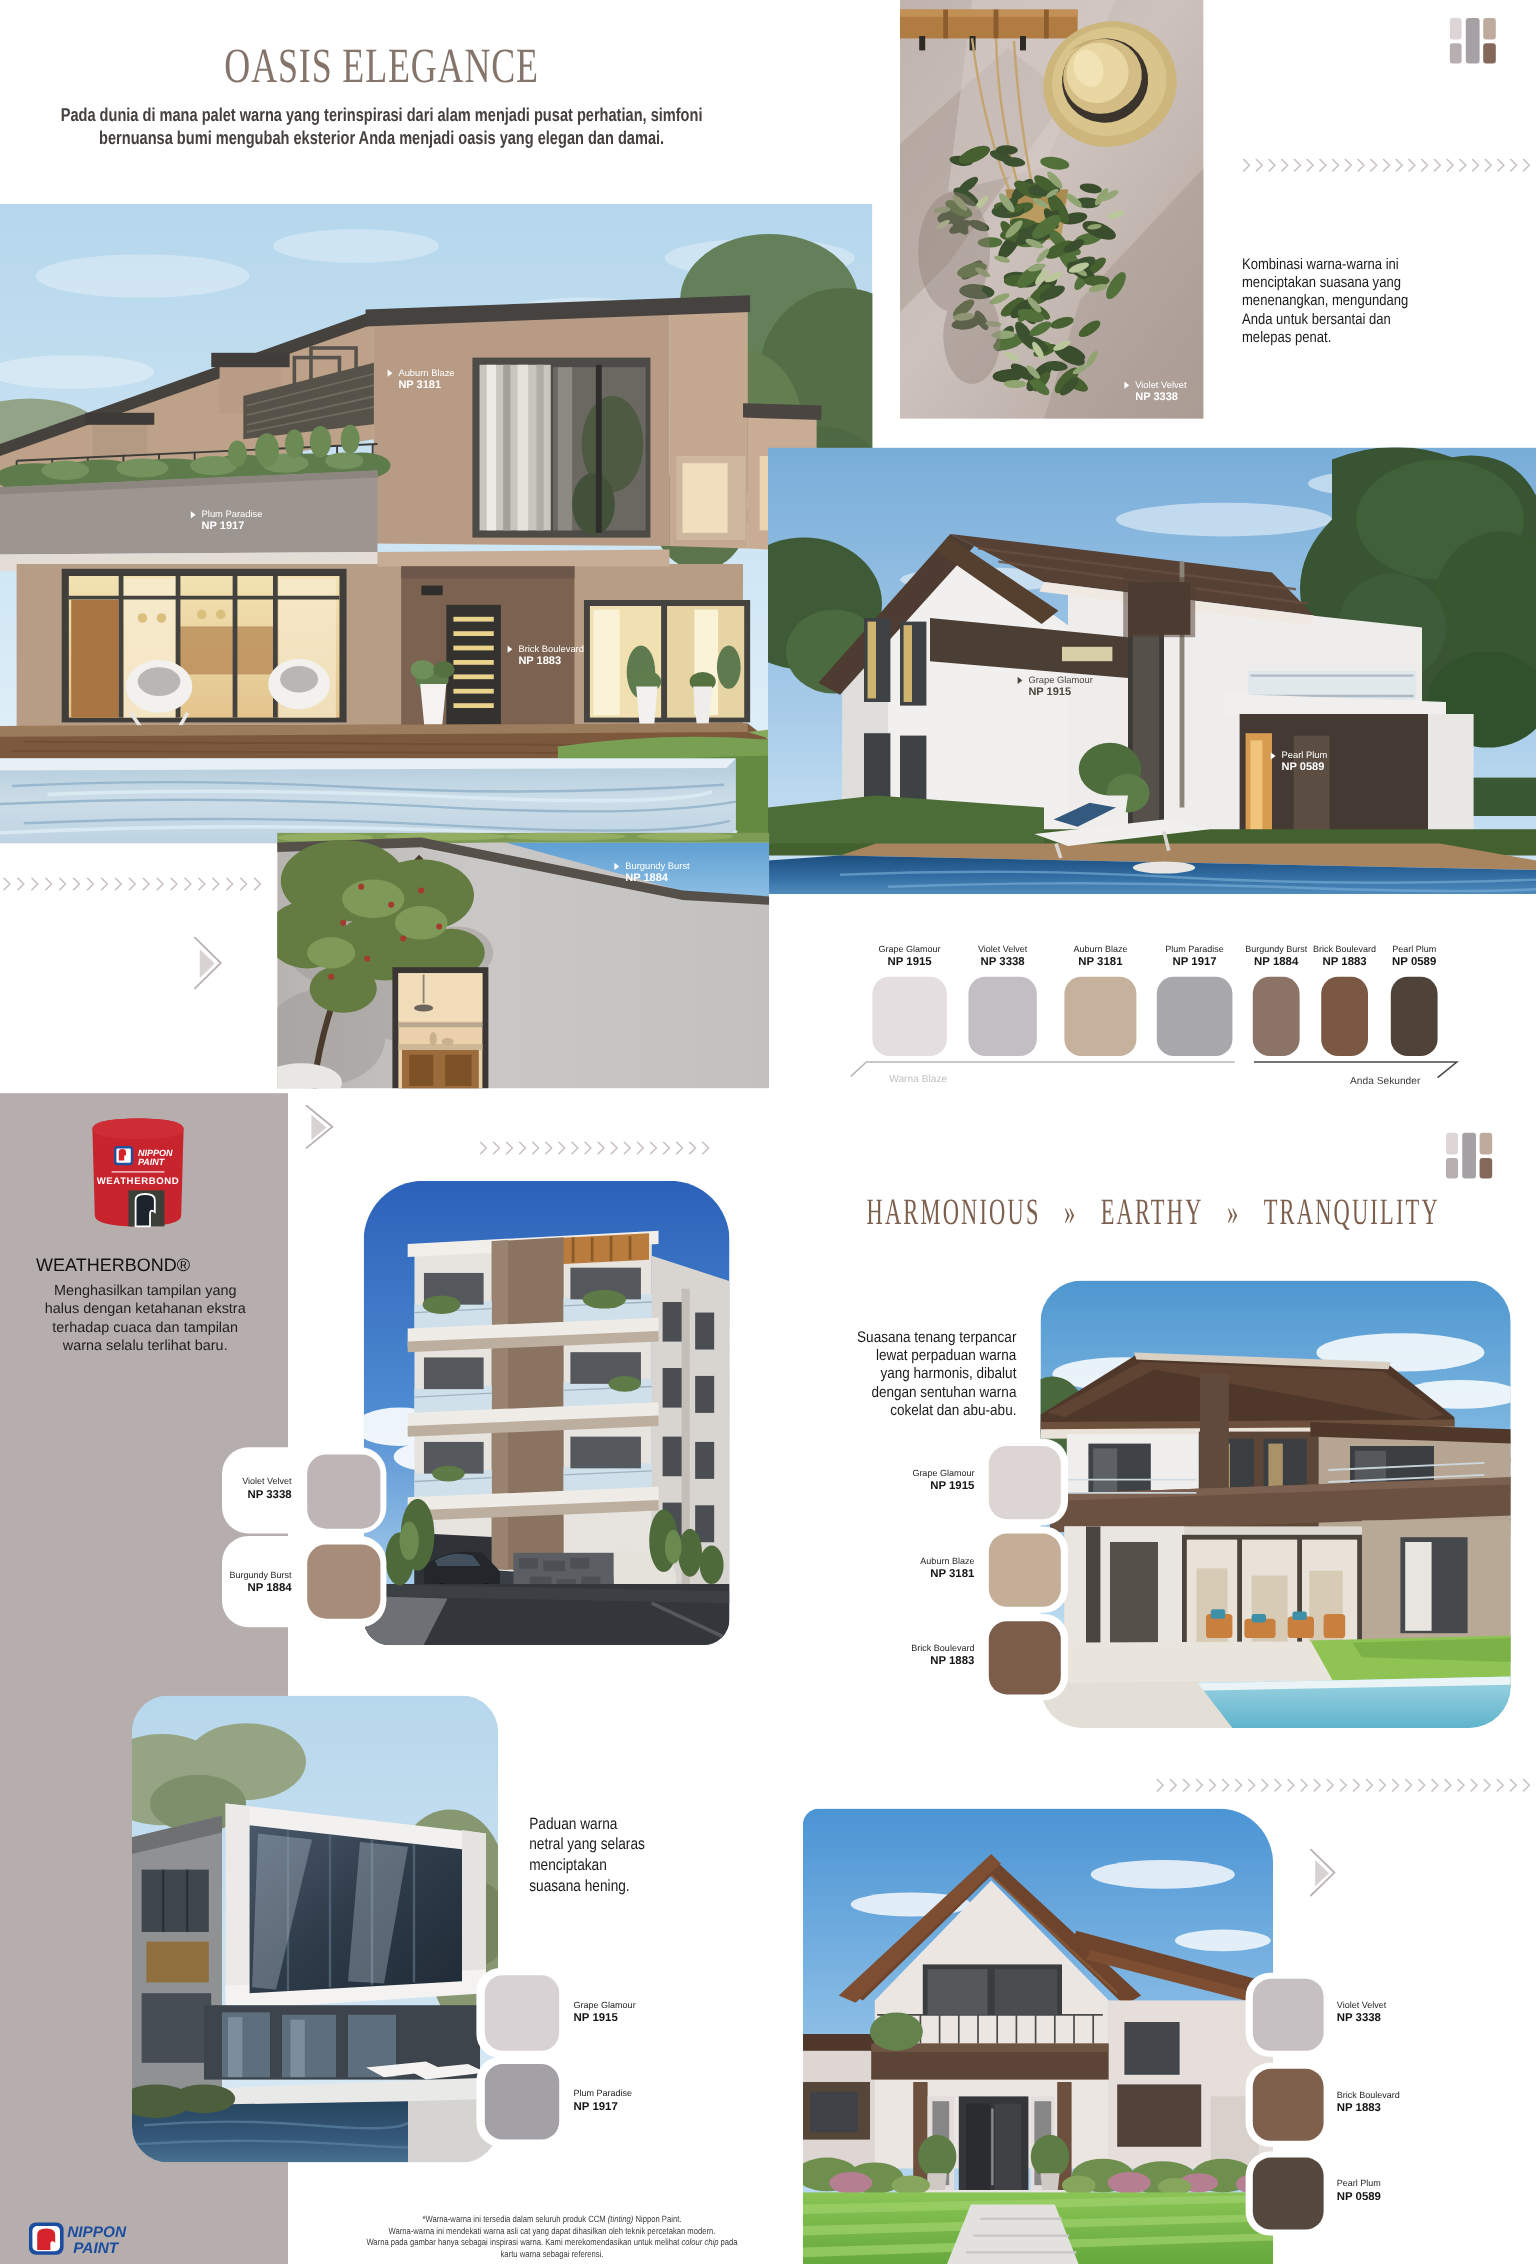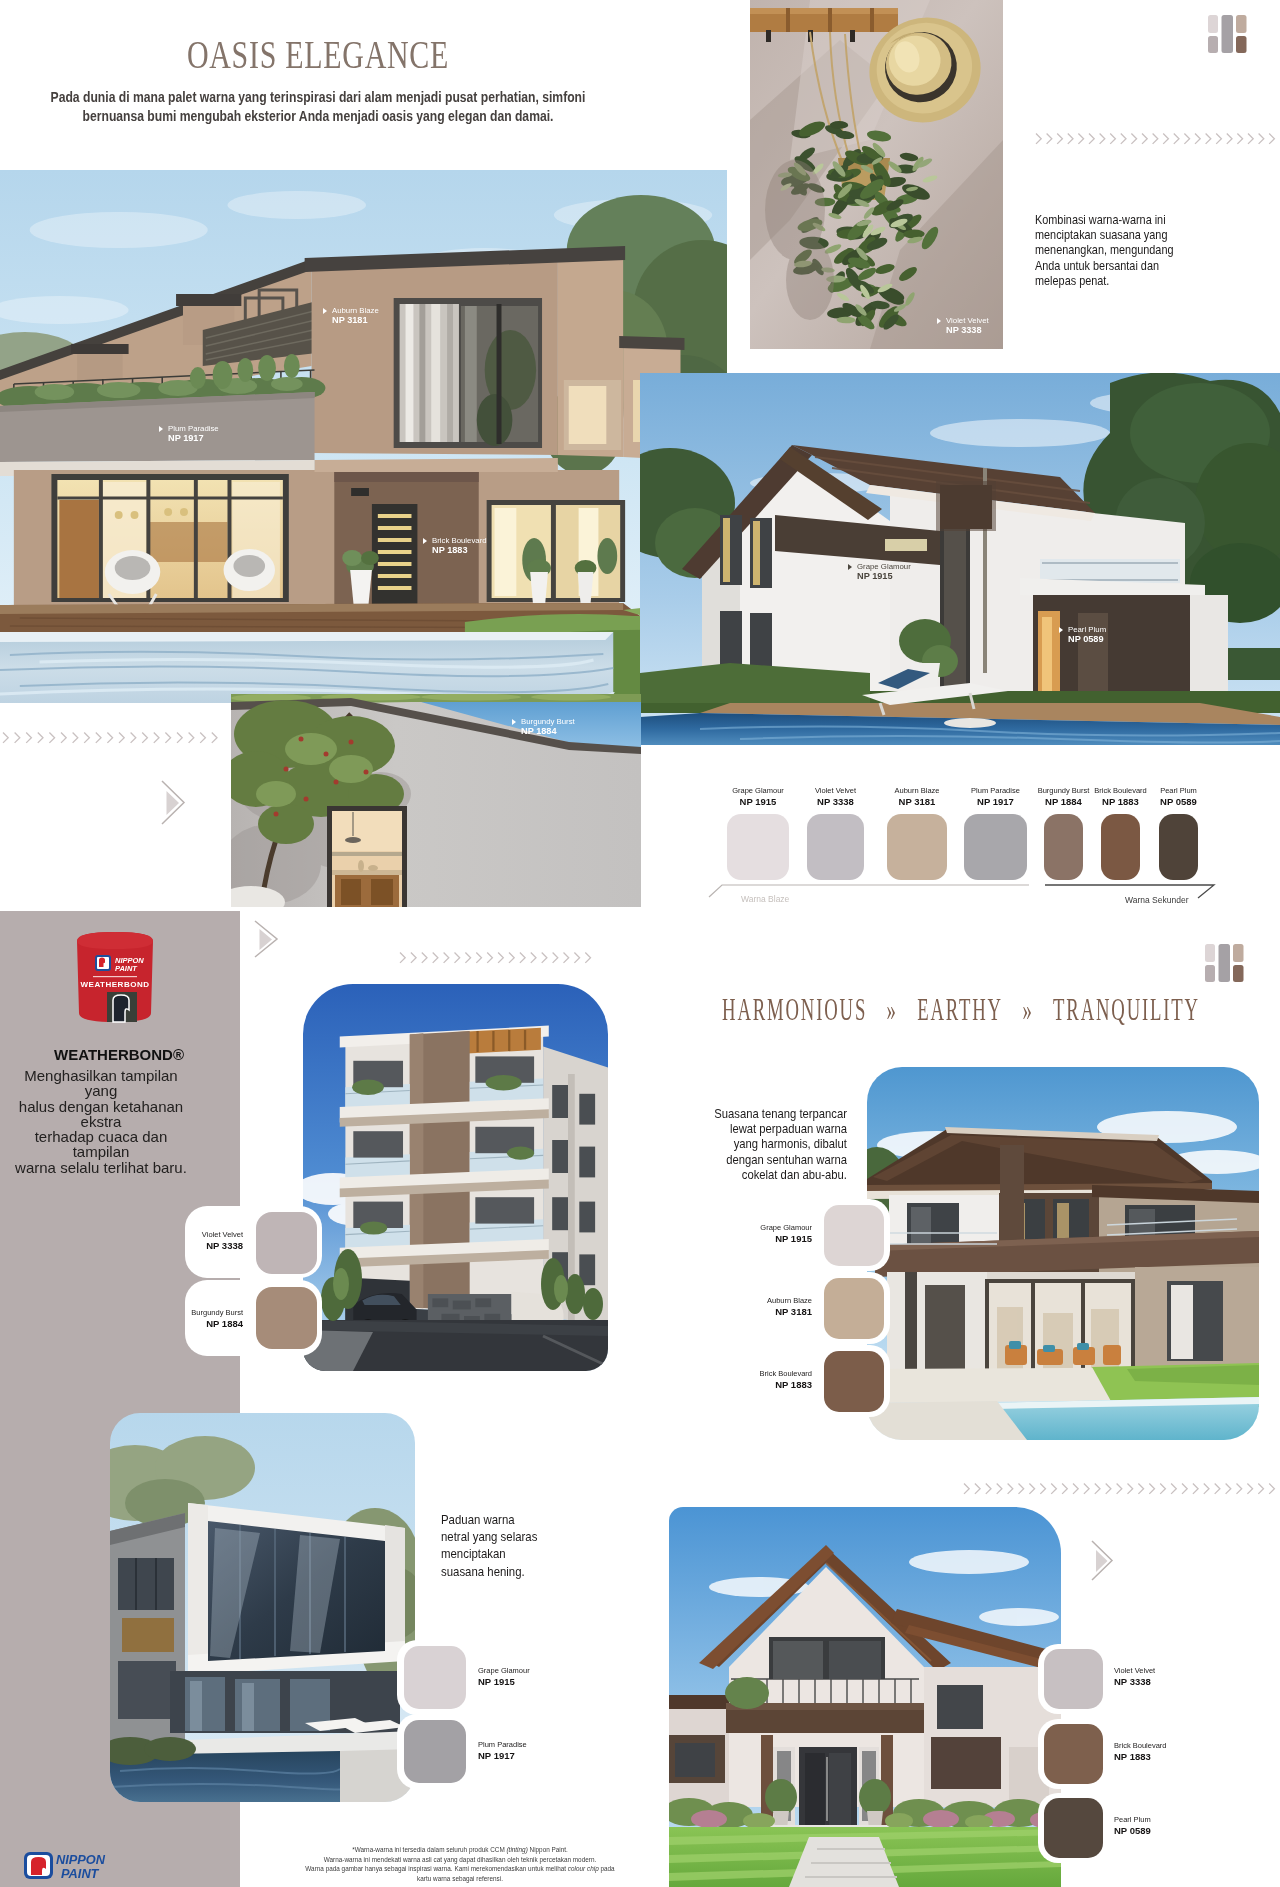--- a/index.html
+++ b/index.html
@@ -730,21 +730,21 @@
       <path d="M321 1 L14 1 L1 13" stroke="#b9b4b2" stroke-width="1.2" fill="none"></path>
     </svg>
 </div>
 <div class="abs" style="left:741px;top:894px;font-size:8.5px;color:#c6c0bd;">Warna Blaze</div>
 
 <div class="abs" style="left:1044px;top:884px;">
 <svg width="172" height="22" viewBox="0 0 172 22">
       <path d="M1 1 L170 1 L154 14" stroke="#4a4a4a" stroke-width="1.3" fill="none"></path>
     </svg>
 </div>
-<div class="abs" style="left:1125px;top:895px;font-size:8.5px;color:#3a3a3a;">Warna Sekunder</div>
+<div class="abs" style="left:1125px;top:895px;font-size:8.5px;color:#3a3a3a;">Anda Sekunder</div>
 
 <div class="abs" style="left:0;top:911px;width:240px;height:976px;background:#b6adad;"></div>
 
 <div class="abs" style="left:71px;top:929px;width:88px;height:96px;">
 <svg width="88" height="96" viewBox="0 0 88 96">
   <ellipse cx="44" cy="12" rx="36" ry="9" fill="#d03038"></ellipse>
   <path d="M6 12 Q6 3 44 3 Q82 3 82 12 L80 84 Q80 93 44 93 Q8 93 8 84 Z" fill="#c7242d"></path>
   <path d="M6 12 Q6 3 44 3 Q82 3 82 12 Q82 20 44 20 Q6 20 6 12 Z" fill="#cf2d35"></path>
   <rect x="25" y="27" width="14" height="14" rx="2" fill="#fff" stroke="#1d4f9c" stroke-width="2"></rect>
   <path d="M28 38 v-7 q0-2.5 3-2.5 q3 0 3 2.5 l0 3 q-1.5-1-1.5 1 l0 3 z" fill="#d6232b"></path>
@@ -752,23 +752,23 @@
   <text x="44" y="42" font-size="7.5" font-weight="bold" font-style="italic" fill="#fff" font-family="Liberation Sans">PAINT</text>
   <rect x="22" y="47" width="44" height="1.2" fill="#f4c9c9"></rect>
   <text x="44" y="58" font-size="8" font-weight="bold" fill="#fff" text-anchor="middle" font-family="Liberation Sans" letter-spacing="0.5">WEATHERBOND</text>
   <g>
     <rect x="36" y="63" width="30" height="30" fill="#3a3f38"></rect>
     <path d="M42 93 v-22 q0-5 8-5 q8 0 8 5 l0 10 q-4-3-4 2 l0 10 z" fill="#1d232d" stroke="#fff" stroke-width="1.5"></path>
   </g>
 </svg>
 </div>
 
-<div class="abs" style="left:30px;top:1046px;width:178px;text-align:center;font-size:15px;font-weight:bold;color:#111;">WEATHERBOND®</div>
-
-<div class="abs" style="left:7px;top:1068px;width:188px;text-align:center;font-size:15px;line-height:15.3px;color:#232120;">
+<div class="abs" style="left:30px;top:1046px;width:178px;font-size:15px;font-weight:normal;color:#111;">WEATHERBOND®</div>
+
+<div class="abs" style="left:27px;top:1068px;width:188px;text-align:center;font-size:12px;line-height:15.3px;color:#232120;">
 Menghasilkan tampilan yang<br>halus dengan ketahanan ekstra<br>terhadap cuaca dan tampilan<br>warna selalu terlihat baru.
 </div>
 
 <div class="abs" style="left:253px;top:919px;">
 <svg width="27" height="40" viewBox="0 0 27 40">
   <path d="M2 2 L24 20 L2 38" fill="none" stroke="#b9b2b0" stroke-width="1.5"></path>
   <path d="M6.5 10 L19 20.5 L6.5 31 Z" fill="#d8d2d2"></path>
 </svg>
 </div>
 

